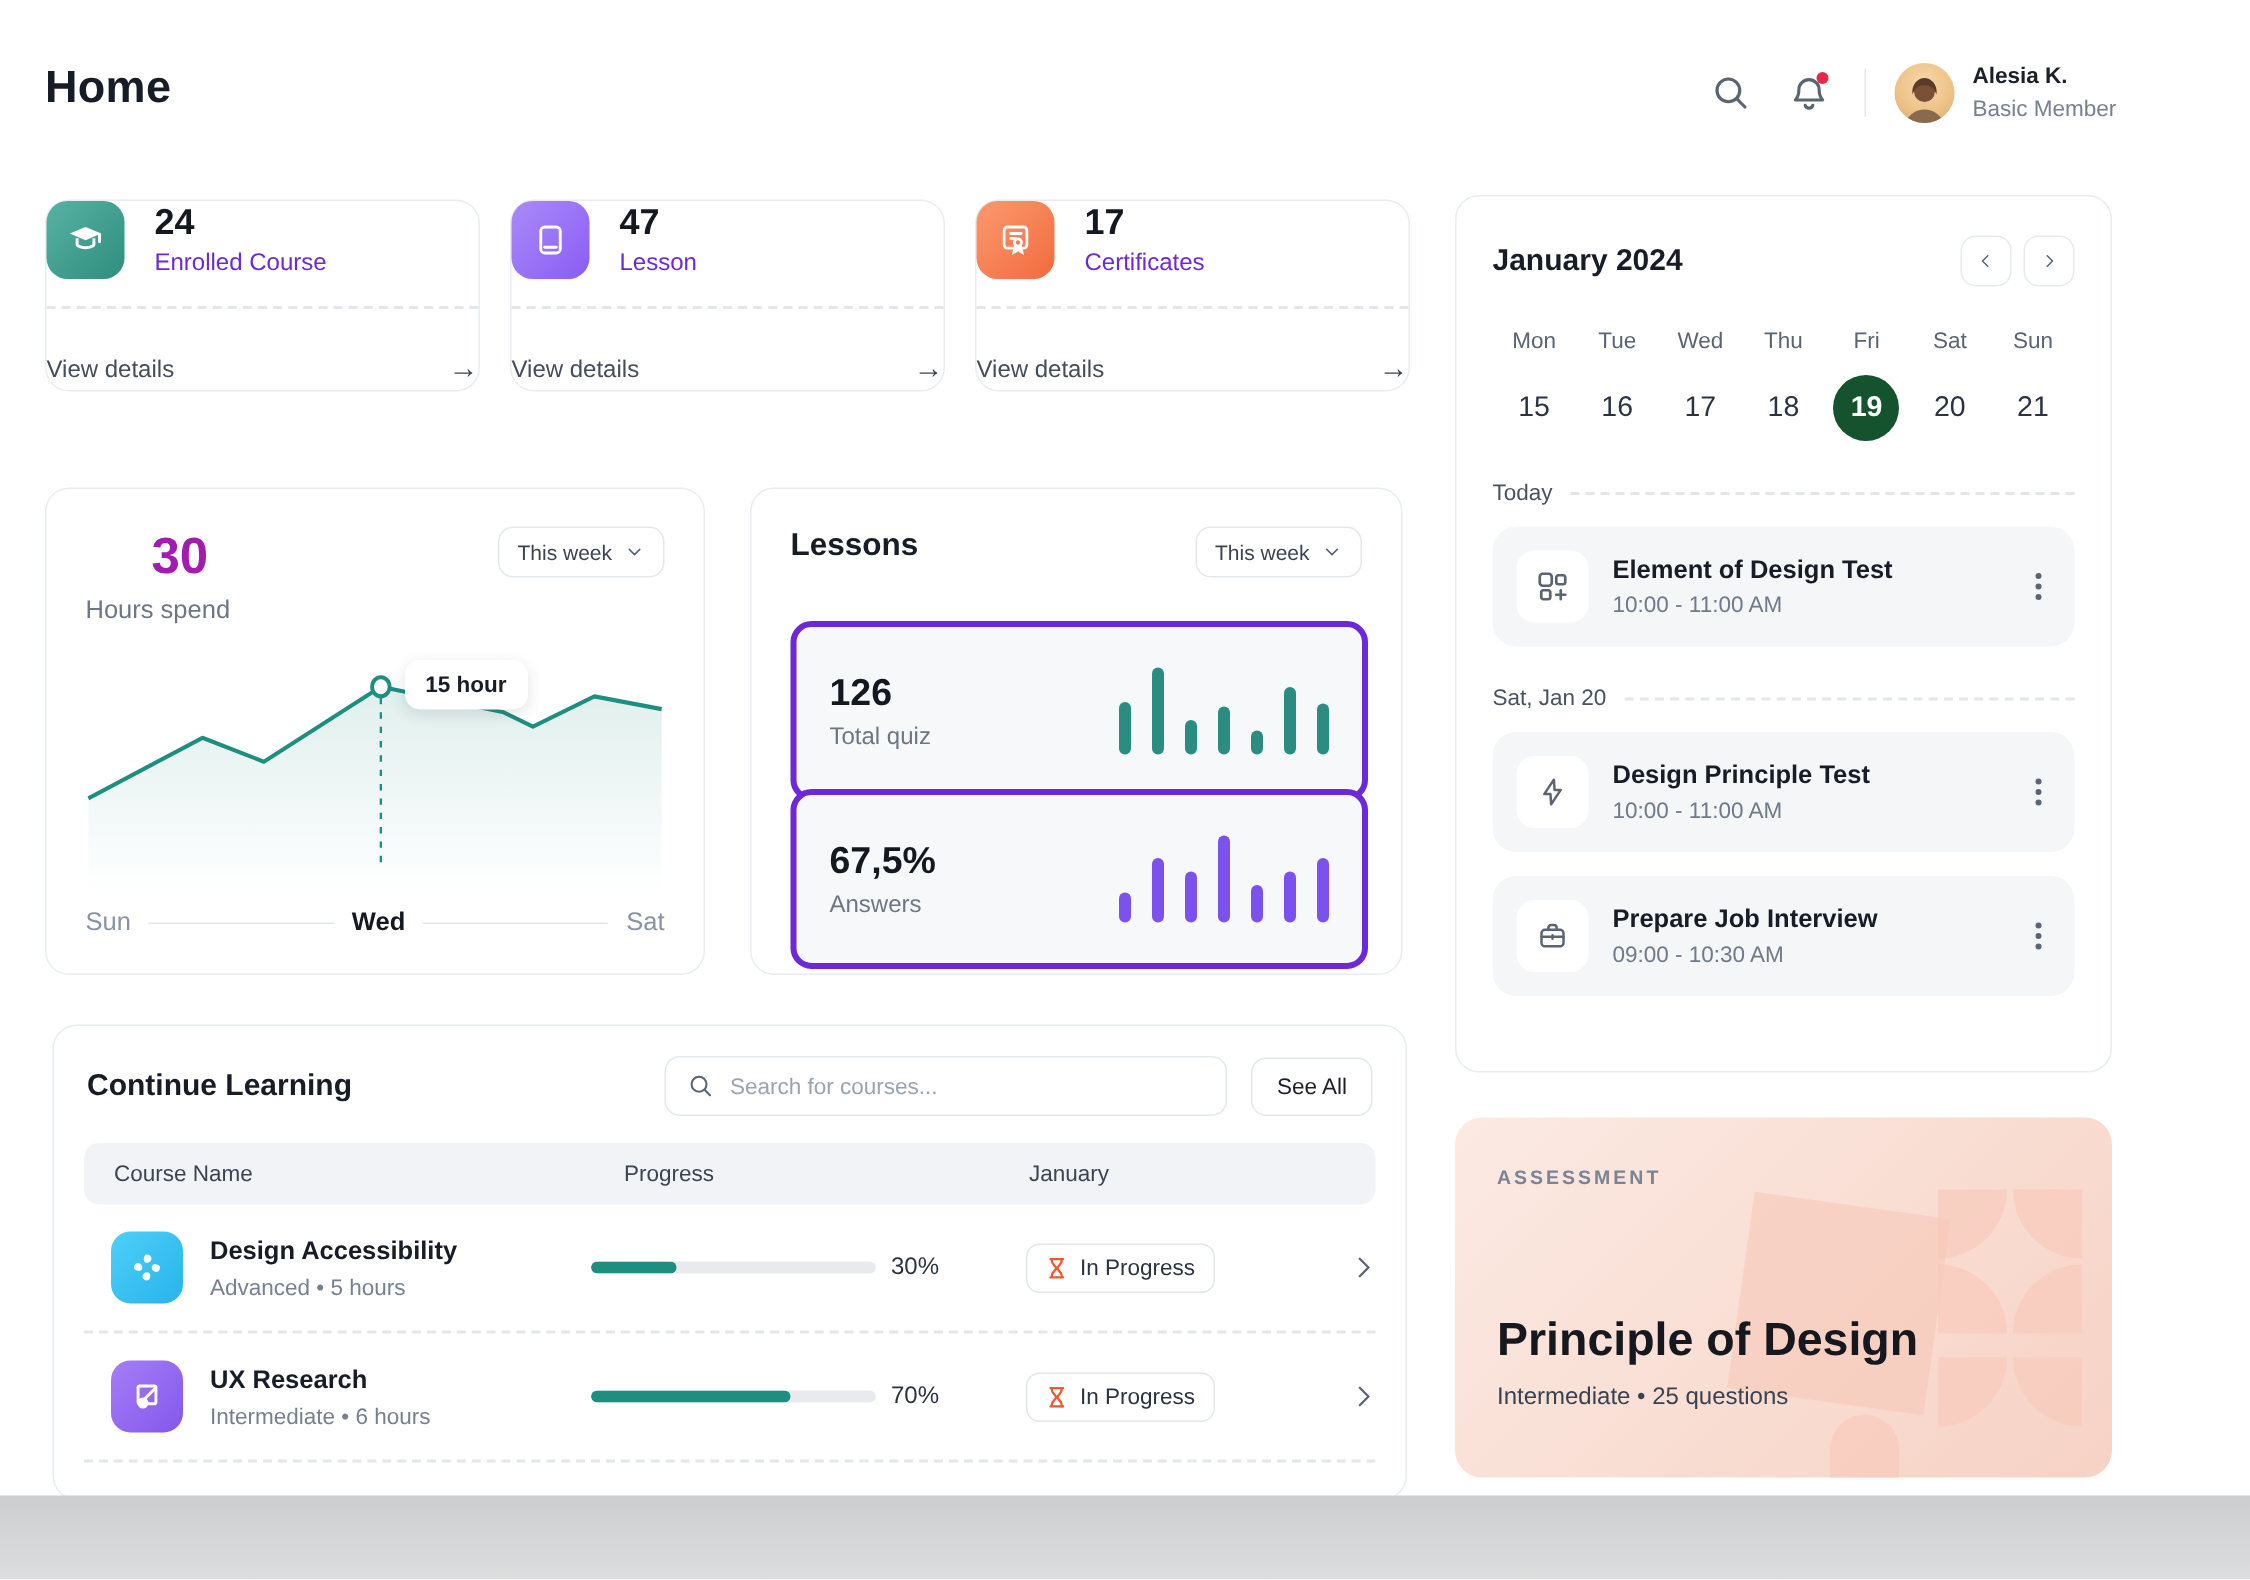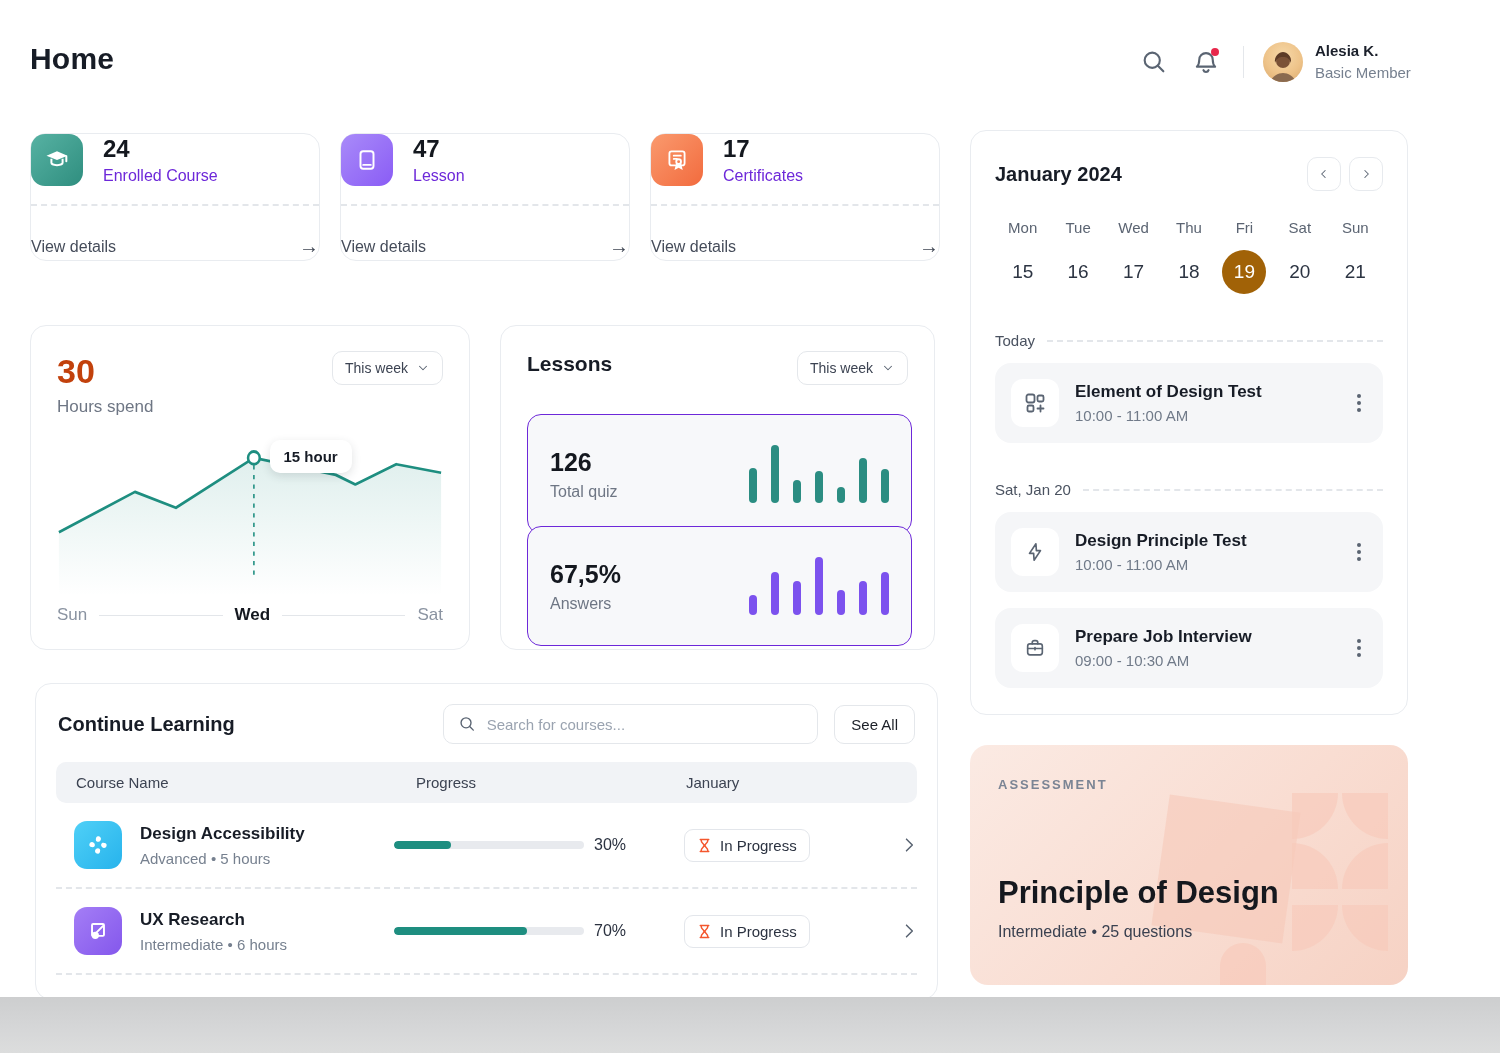--- a/index.html
+++ b/index.html
@@ -36,54 +36,54 @@
   .stat-icon { width:52px; height:52px; border-radius:14px; display:flex; align-items:center; justify-content:center; flex:0 0 auto; }
   .stat-value { font-size:24px; font-weight:bold; color:#14181f; }
   .stat-label { font-size:16px; color:#6d28d9; margin-top:4px; }
   .stat-sep { border-top:2px dashed #e3e6ea; margin:18px 0 0; }
   .stat-foot { display:flex; align-items:center; justify-content:space-between; margin-top:29px; cursor:pointer; }
   .stat-link { font-size:16px; color:#454c5a; }
   .stat-arrow { font-size:20px; color:#3e4552; }
 
   
   .hours-card { left:30px; top:325px; width:440px; height:325px; padding:26px; }
-  .big-num { font-size:34px; font-weight:bold; color:#c2410c; }
+  .big-num { font-size:34px; font-weight:bold; color:#a21caf;margin-left:44px; }
   .muted { color:#6e7684; }
   .filter-btn { position:absolute; right:26px; top:25px; display:flex; align-items:center; gap:8px;
     border:1px solid #e4e7eb; border-radius:10px; padding:8px 12px; font-size:14px; color:#3c4352; background:#fff; cursor:pointer; }
   .hours-sub { font-size:17px; margin-top:6px; }
   .hours-chart-wrap { position:absolute; left:24px; right:24px; top:100px; height:170px; }
   .hours-chart-wrap svg { width:100%; height:100%; display:block; }
   .chart-tooltip { position:absolute; background:#fff; border-radius:10px; box-shadow:0 3px 10px rgba(40,50,60,.14);
     padding:8px 14px; font-size:15px; font-weight:bold; color:#171c26; white-space:nowrap; }
   .axis-row { position:absolute; left:26px; right:26px; bottom:24px; display:flex; align-items:center; gap:12px; font-size:17px; }
   .axis-line { flex:1; border-top:1px solid #e3e6ea; }
   .axis-lbl { color:#8a93a1; }
   .axis-lbl.active { color:#14181f; font-weight:bold; }
 
   
   .lessons-card { left:500px; top:325px; width:435px; height:325px; padding:26px; }
   .lessons-title { font-size:21px; font-weight:bold; }
-  .mini-box { position:absolute; left:26px; right:22px; height:120px; background:#f7f8fa; border:1px solid #6d28d9; border-radius:14px; padding:18px 22px; display:flex; justify-content:space-between; align-items:center; }
+  .mini-box { position:absolute; left:26px; right:22px; height:120px; background:#f7f8fa; border:4px solid #6d28d9; border-radius:14px; padding:18px 22px; display:flex; justify-content:space-between; align-items:center; }
   .mini-box .val { font-size:25px; font-weight:bold; color:#14181f; }
   .mini-box .lbl { font-size:16px; color:#6e7684; margin-top:6px; }
   .bars { display:flex; align-items:flex-end; gap:14px; height:58px; }
   .bars .bar { width:8px; border-radius:4px; }
 
   
   .cal-card { left:970px; top:130px; width:438px; height:585px; padding:26px 24px; }
   .cal-head { display:flex; align-items:center; justify-content:space-between; }
   .cal-month { font-size:20px; font-weight:bold; }
   .cal-nav { display:flex; gap:8px; }
   .nav-btn { width:34px; height:34px; border:1px solid #e7eaee; border-radius:10px; background:#fff; display:flex; align-items:center; justify-content:center; cursor:pointer; }
   .day-grid { display:grid; grid-template-columns:repeat(7,1fr); margin-top:28px; text-align:center; row-gap:14px; }
   .day-name { font-size:15px; color:#5b6472; }
   .day-date { font-size:19px; color:#2c3442; width:44px; height:44px; line-height:44px; margin:0 auto; border-radius:50%; cursor:pointer; }
-  .day-date.selected { background:#a16207; color:#fff; font-weight:normal; }
-  .sec-row { display:flex; align-items:center; gap:12px; margin-top:38px; margin-bottom:14px; }
+  .day-date.selected { background:#14532d; color:#fff; font-weight:bold; }
+  .sec-row { display:flex; align-items:center; gap:12px; margin-top:26px; margin-bottom:14px; }
   .sec-lbl { font-size:15px; color:#4a5260; white-space:nowrap; }
   .sec-dash { flex:1; border-top:2px dashed #e3e6ea; }
   .event-card { background:#f5f6f8; border-radius:16px; padding:16px; display:flex; align-items:center; gap:16px; margin-bottom:16px; }
   .event-icon { width:48px; height:48px; background:#fff; border-radius:12px; display:flex; align-items:center; justify-content:center; flex:0 0 auto; }
   .event-title { font-size:17px; font-weight:bold; color:#171c26; }
   .event-time { font-size:15px; color:#707a89; margin-top:5px; }
   .kebab { margin-left:auto; display:flex; flex-direction:column; gap:3px; padding:6px; cursor:pointer; }
   .kebab i { width:4px; height:4px; border-radius:50%; background:#5a6472; }
 
   

